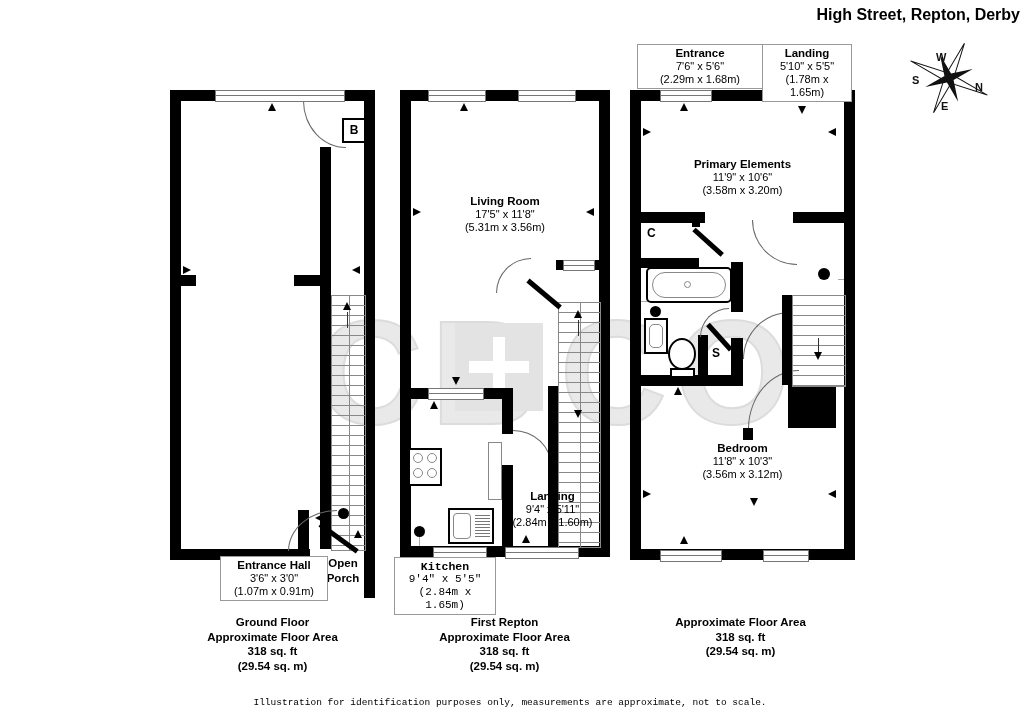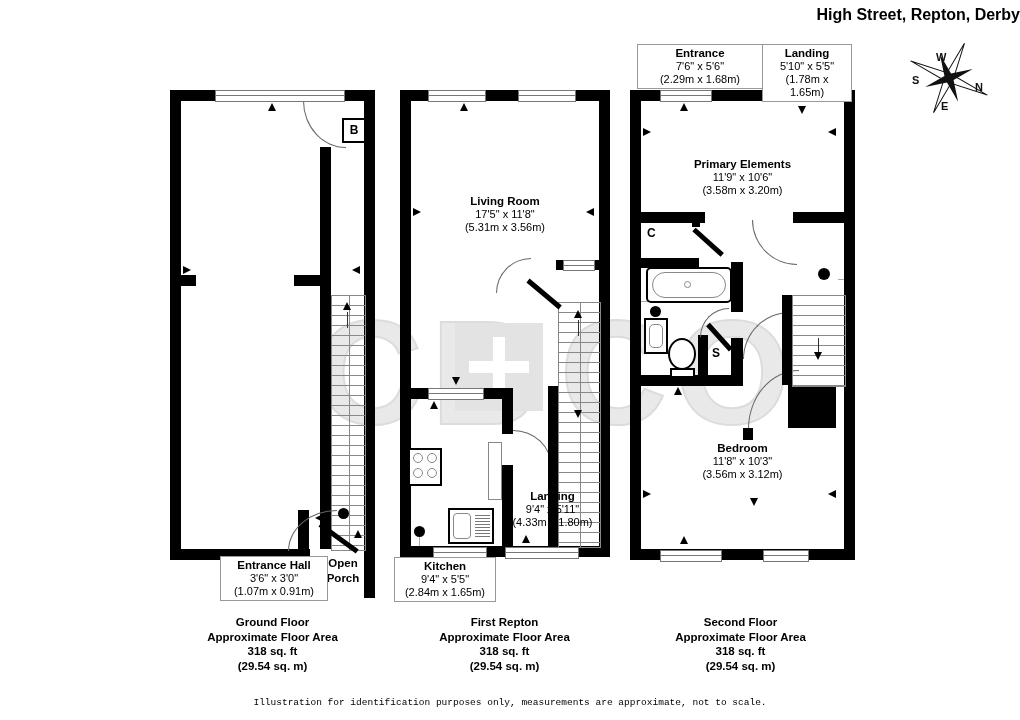--- a/index.html
+++ b/index.html
@@ -141,26 +141,26 @@
     <div class="a tu" style="left:30px;top:311px;"></div>
     <div class="a tu" style="left:122px;top:445px;"></div>
     <div class="a lbl" style="left:55px;top:105px;width:100px;">
       <div class="nm">Living Room</div>
       <div>17'5" x 11'8"</div>
       <div>(5.31m x 3.56m)</div>
     </div>
     <div class="a lbl" style="left:100px;top:400px;width:105px;">
       <div class="nm">Landing</div>
       <div>9'4" x 5'11"</div>
-      <div>(4.33m x 1.80m)</div>
+      <div>(2.84m x 1.60m)</div>
     </div>
   </div>
 
   <div class="a leader" style="left:419px;top:534px;width:1px;height:23px;"></div>
-  <div class="a lbl box" style="left:394px;top:557px;width:92px;">
+  <div class="a lbl box" style="left:394px;top:557px;width:92px;font-family:Liberation Mono, monospace;">
     <div class="nm">Kitchen</div>
     <div>9'4" x 5'5"</div>
     <div>(2.84m x 1.65m)</div>
   </div>
 
   <div class="a lbl box" style="left:637px;top:44px;width:116px;">
     <div class="nm">Entrance</div>
     <div>7'6" x 5'6"</div>
     <div>(2.29m x 1.68m)</div>
   </div>
@@ -243,21 +243,20 @@
     <div>318 sq. ft</div>
     <div>(29.54 sq. m)</div>
   </div>
   <div class="a foot" style="left:392px;top:615px;width:225px;">
     <div>First Repton</div>
     <div>Approximate Floor Area</div>
     <div>318 sq. ft</div>
     <div>(29.54 sq. m)</div>
   </div>
   <div class="a foot" style="left:628px;top:615px;width:225px;">
-    <div>Second Floor</div>
     <div>Approximate Floor Area</div>
     <div>318 sq. ft</div>
     <div>(29.54 sq. m)</div>
   </div>
 
   <div class="a small" style="top:697px;font-family:Liberation Mono, monospace;">Illustration for identification purposes only, measurements are approximate, not to scale.</div>
 
 </div>
 
 </body></html>

